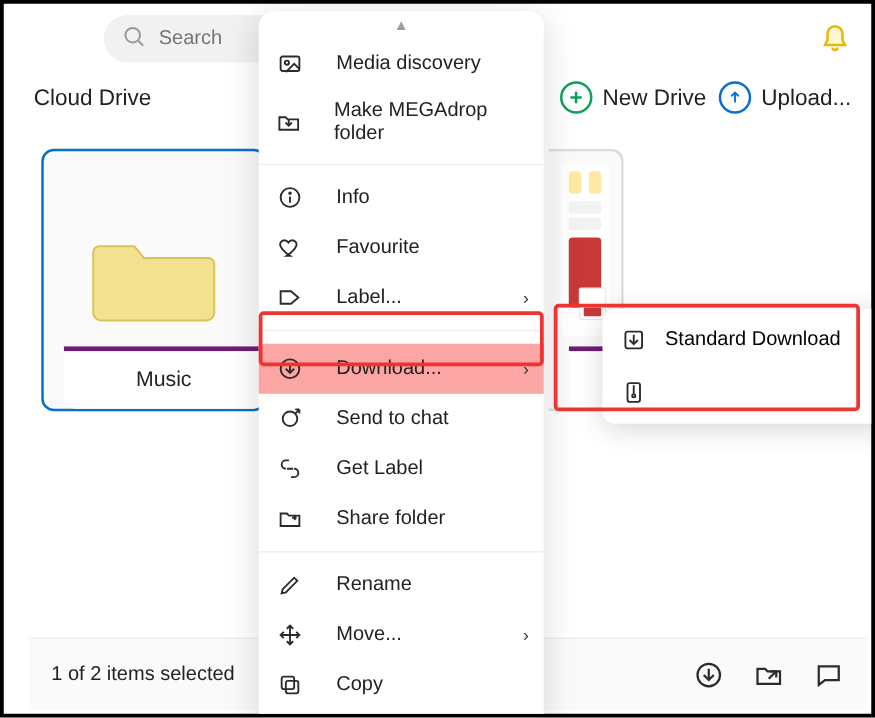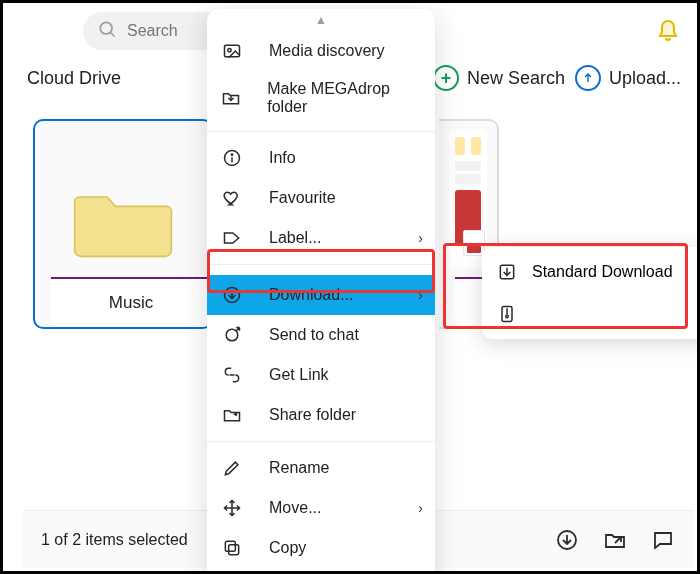--- a/index.html
+++ b/index.html
@@ -74,21 +74,21 @@
     border: 2px solid #0a6ed1; border-radius: 10px;
     background: #fafafa;
     display: flex; flex-direction: column;
     align-items: center; justify-content: center;
     position: relative;
   }
   .tile.unselected { border-color: #dcdcdc; }
   .tile .label-area {
     position: absolute; bottom: 0; left: 16px; right: 0;
     height: 50px; background: #fff;
-    border-top: 2px solid #701a75; border-radius: 0 0 10px 10px;
+    border-top: 4px solid #701a75; border-radius: 0 0 10px 10px;
     display: flex; align-items: center; justify-content: center;
     font-size: 17px; color: #222;
   }
   .folder-glyph svg { width: 100px; height: 80px; }
   .tile2-preview {
     position: absolute; top: 10px; left: 10px; right: 10px; bottom: 58px;
     background: #fff; border-radius: 4px; overflow: hidden;
   }
   .tile2-preview .row { display:flex; gap:6px; margin:6px; }
   .tile2-preview .cell { width: 18px; height: 18px; background:#ffe8a3; border-radius:3px; }
@@ -137,21 +137,21 @@
     position: relative;
   }
   .menu .mi .chev {
     position:absolute; right:12px; font-size: 14px; color:#333;
   }
   .menu .glyph {
     width: 22px; height: 22px; display:flex; align-items:center; justify-content:center;
   }
   .menu .glyph svg { width:20px; height:20px; stroke:#2b2b2b; fill:none; stroke-width:1.8; }
   .menu .mi.highlight {
-    background:#0ea5e9;
+    background:#fca5a5;
     margin-top:10px;
   }
   .redbox {
     border: 3px solid #e33; border-radius:4px;
     position:absolute; pointer-events:none;
   }
   .redbox.menu-mark { left:204px; top:246px; width:228px; height:44px; z-index:60; }
   .redbox.sub-mark  { left:440px; top:240px; width:245px; height:86px; z-index:60; }
 
   
@@ -183,21 +183,21 @@
         <path d="M6 8a6 6 0 1 1 12 0v5l2 4H4l2-4Z"></path>
         <path d="M10 19a2 2 0 0 0 4 0"></path>
       </svg>
   </div>
 </div>
 
 <div class="subheader">
   <div class="breadcrumb">Cloud Drive</div>
   <div class="header-btn new-folder">
     <span class="ic ic-green">+</span>
-    <span>New Search</span>
+    <span>New Drive</span>
   </div>
   <div class="header-btn">
     <span class="ic ic-blue">
       <svg width="12" height="12" viewBox="0 0 24 24" stroke="#0a6ed1" fill="none" stroke-width="3">
           <line x1="12" y1="20" x2="12" y2="4"></line>
           <polyline points="6 10 12 4 18 10"></polyline>
         </svg>
     </span>
     <span>Upload...</span>
   </div>
@@ -303,21 +303,21 @@
         </svg>
       </span>
     <span>Send to chat</span>
   </div>
   <div class="mi">
     <span class="glyph">
         <svg viewBox="0 0 24 24">
           <path d="M9 12h6M8 12a4 4 0 0 1 0-8h3M16 12a4 4 0 0 1 0 8h-3"></path>
         </svg>
       </span>
-    <span>Get Link</span>
+    <span>Get Label</span>
   </div>
   <div class="mi">
     <span class="glyph">
         <svg viewBox="0 0 24 24">
           <path d="M3 7h6l2 2h10v10H3z"></path>
           <path d="M14 11l4 0M18 11l-2 -2M18 11l-2 2"></path>
         </svg>
       </span>
     <span>Share folder</span>
   </div>

